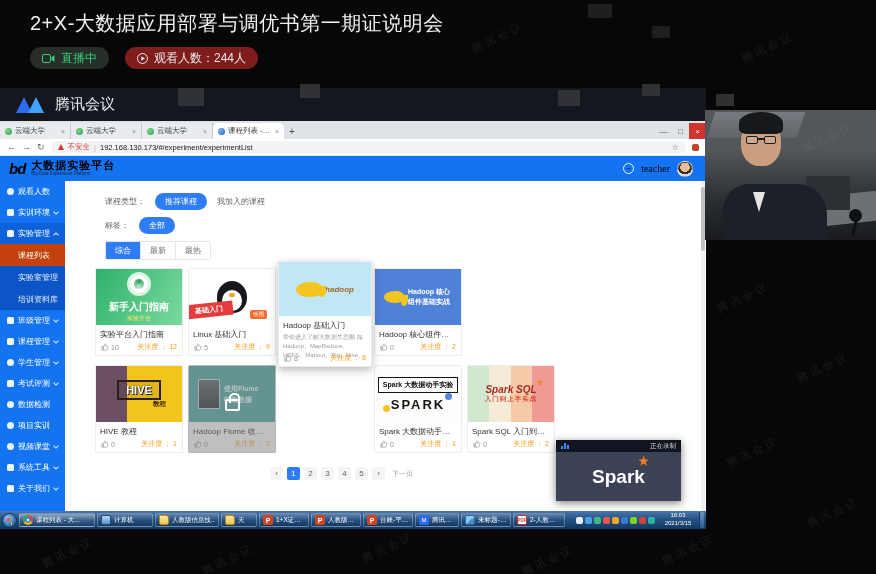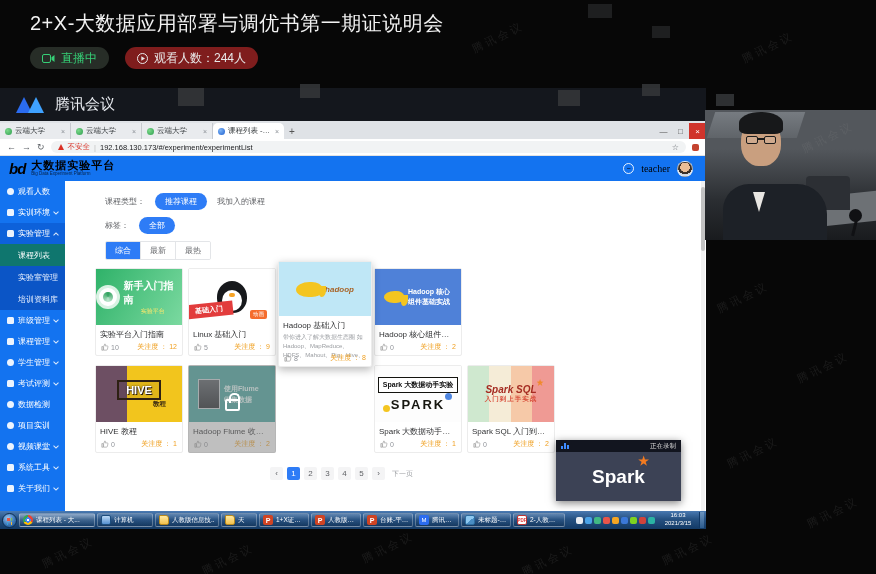--- a/index.html
+++ b/index.html
@@ -61,21 +61,21 @@
   .pagebody { position:absolute; top:93px; left:0; right:0; bottom:0; background:#fff; }
   .sidebar { position:absolute; left:0; top:0; bottom:0; width:65px; background:#1373f0; }
   .sb-item { height:21px; display:flex; align-items:center; gap:4px; padding:0 7px; color:#fff; font-size:8px; white-space:nowrap; }
   .sb-item.active { background:#0d61da; }
   .sb-ico { flex:0 0 7px; width:7px; height:7px; background:rgba(255,255,255,.92); border-radius:1.5px; }
   .sb-ico.round { border-radius:50%; }
   .chev { margin-left:auto; width:4px; height:4px; border-right:1px solid rgba(255,255,255,.85); border-bottom:1px solid rgba(255,255,255,.85); transform:rotate(45deg); margin-top:-2px; }
   .chev.up { transform:rotate(-135deg); margin-top:2px; }
   .sb-sub { background:#0b55c6; }
   .sb-sub .sub-item { height:22px; display:flex; align-items:center; padding-left:18px; color:#e8f0ff; font-size:8px; }
-  .sb-sub .sub-item.active { background:#0f766e; color:#fff; }
+  .sb-sub .sub-item.active { background:#c2410c; color:#fff; }
 
   .scrollbar { position:absolute; right:1px; top:0; bottom:0; width:4px; background:#f1f1f1; }
   .scroll-thumb { position:absolute; top:6px; left:0; width:4px; height:64px; background:#c2c2c2; border-radius:2px; }
 
   
   .f-row { position:absolute; left:105px; display:flex; align-items:center; gap:10px; font-size:8px; color:#606266; }
   .pill { background:#2e7cf6; color:#fff; border-radius:9px; padding:3px 10px; font-size:8px; }
   .sortseg { display:flex; border:1px solid #e3e5e8; border-radius:2px; overflow:hidden; }
   .sortseg .sg { padding:3px 9px; font-size:8px; color:#606266; background:#fff; border-right:1px solid #e3e5e8; }
   .sortseg .sg:last-child { border-right:0; }
@@ -90,21 +90,21 @@
   .cdesc { padding:2px 4px 0; font-size:6px; color:#9a9da1; line-height:1.5; height:28px; overflow:hidden; }
   .stats { position:absolute; left:0; right:0; bottom:3px; display:flex; align-items:center; padding:0 5px; font-size:7px; color:#909399; }
   .likes { display:flex; align-items:center; gap:2px; }
   .follow { margin-left:auto; color:#f0a021; }
   .follow b { font-weight:normal; margin-left:2px; }
   .lockov { position:absolute; inset:-1px; background:rgba(128,128,128,.5); border-radius:2px; z-index:3; display:flex; align-items:flex-start; justify-content:center; }
   .lock { margin-top:34px; width:15px; height:12px; border:2px solid #fff; border-radius:2px; position:relative; }
   .lock:before { content:""; position:absolute; left:2px; top:-8px; width:7px; height:8px; border:2px solid #fff; border-bottom:0; border-radius:5px 5px 0 0; }
 
   
-  .cv1 { background:linear-gradient(120deg,#2fb269,#7bd9a0); flex-direction:row; gap:4px; }
+  .cv1 { background:linear-gradient(120deg,#2fb269,#7bd9a0); flex-direction:column; gap:4px; }
   .swirl { width:24px; height:24px; border-radius:50%; background:#fff; border:3px solid #d9f2e3; position:relative; }
   .swirl:before { content:""; position:absolute; inset:4px; border-radius:50%; background:conic-gradient(#2fa15d, #bfe6cf, #2fa15d); }
   .cv1 .big { color:#fff; font-weight:bold; font-size:10px; }
   .cv1 .sub { color:#ffe96b; font-size:6px; text-align:center; }
   .cv2 { background:#fff; }
   .peng { position:relative; width:30px; height:32px; background:#17191c; border-radius:50% 50% 46% 46%; }
   .peng:before { content:""; position:absolute; left:5px; top:9px; width:20px; height:21px; background:#fff; border-radius:50%; }
   .peng:after { content:""; position:absolute; left:12px; top:12px; width:6px; height:4px; background:#f7a325; border-radius:2px; }
   .banner2 { position:absolute; left:-4px; bottom:8px; background:#e23c3c; color:#fff; font-size:7px; font-weight:bold; padding:2px 10px; transform:rotate(-6deg); }
   .tag2 { position:absolute; right:8px; bottom:6px; background:#f56c2d; color:#fff; font-size:5.5px; padding:1px 3px; border-radius:2px; }

